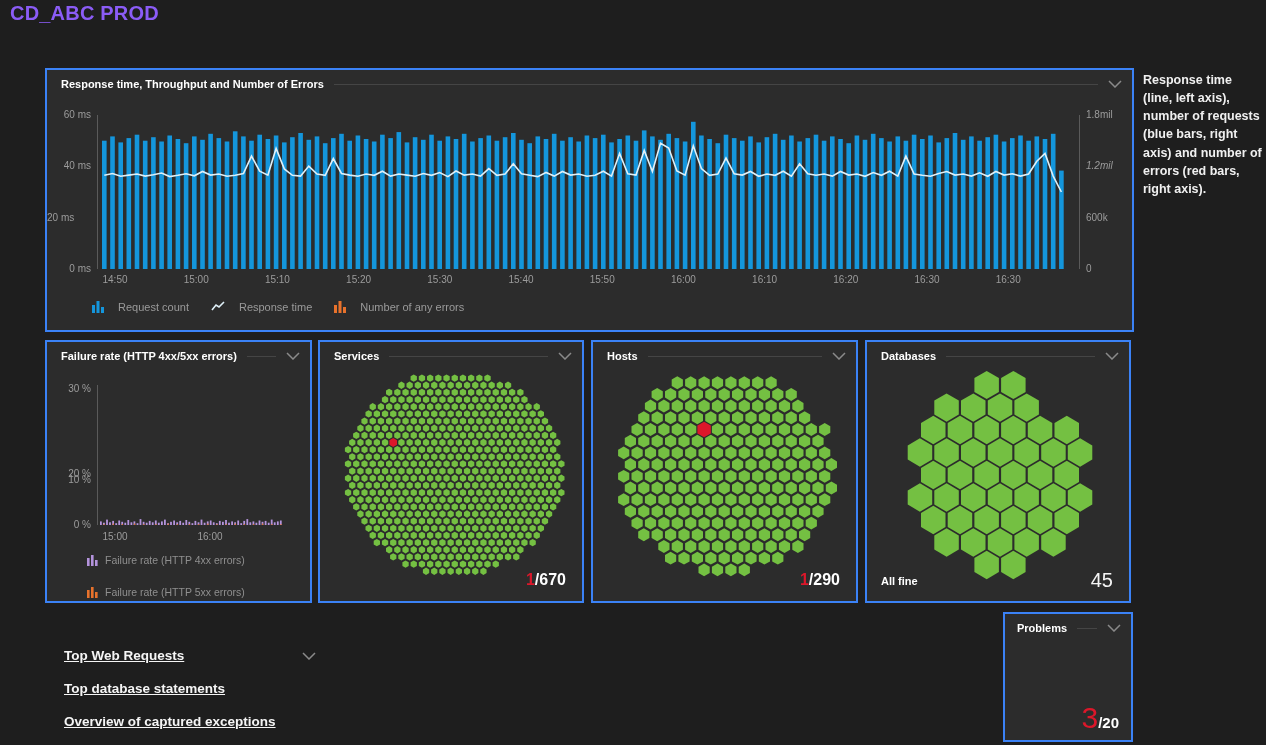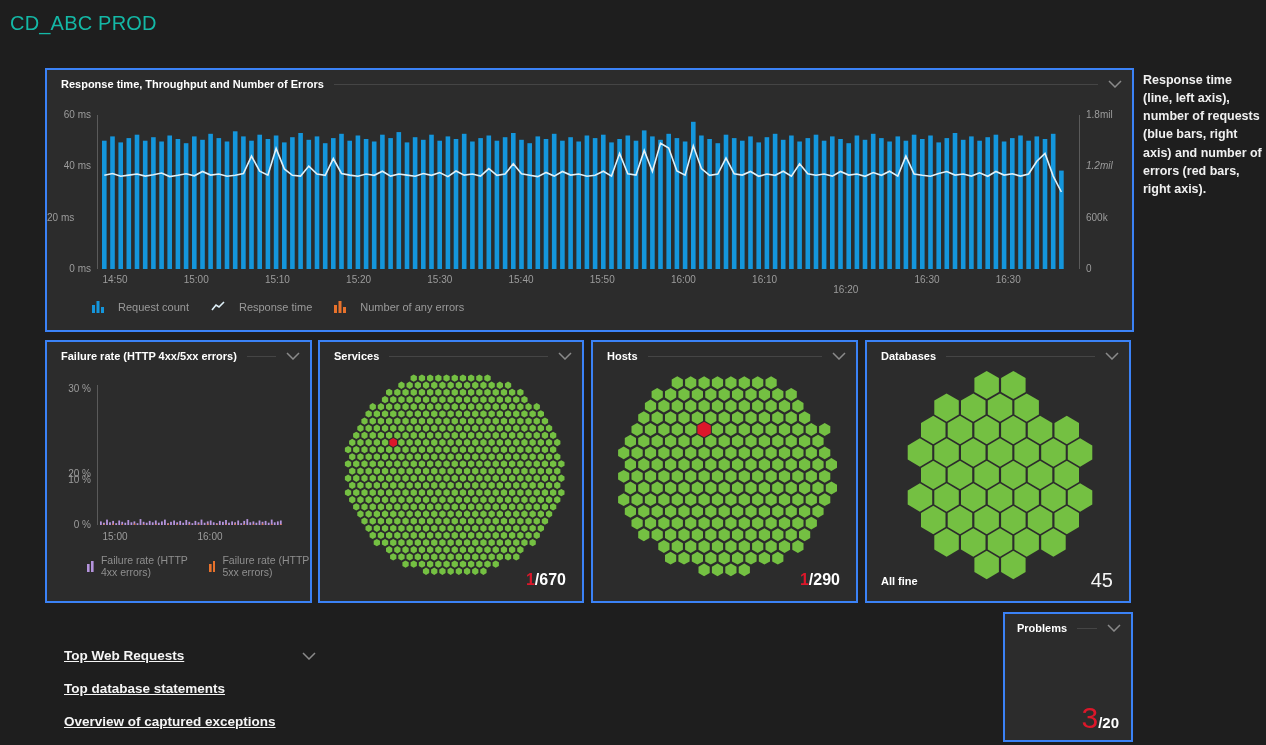--- a/index.html
+++ b/index.html
@@ -1,31 +1,31 @@
 <!DOCTYPE html>
 <html><head>
 <meta charset="utf-8">
 <style>
   html,body{margin:0;padding:0;}
   body{
     width:1266px;height:745px;position:relative;overflow:hidden;
     background:#1e1e1e;color:#fff;
     font-family:"Liberation Sans","DejaVu Sans",sans-serif;
   }
-  .page-title{position:absolute;left:10px;top:12px;font-size:20px;font-weight:400;color:#14b8a6;letter-spacing:.2px;}
+  .page-title{position:absolute;left:10px;top:2px;font-size:20px;font-weight:700;color:#8b5cf6;letter-spacing:.2px;}
   .tile{position:absolute;background:#2c2c2c;border:2px solid #3b82f6;box-sizing:border-box;}
   .tile-header{position:absolute;top:8px;left:14px;right:10px;display:flex;align-items:center;gap:10px;}
   .tile-title{font-size:11px;font-weight:bold;color:#fff;white-space:nowrap;}
   .header-rule{flex:1;height:1px;background:#454545;}
   .chev{width:14px;height:8px;cursor:pointer;flex:0 0 auto;}
   .tick{position:absolute;font-size:10px;color:#9c9c9c;white-space:nowrap;line-height:14px;}
   .plot{position:absolute;}
   .legend{position:absolute;display:flex;gap:22px;align-items:center;font-size:11px;color:#9a9a9a;}
   .legend-item{display:flex;align-items:center;gap:14px;}
-  .flegend{position:absolute;left:40px;top:212px;display:flex;flex-direction:row;gap:20px;font-size:10.5px;color:#8f8f8f;}
+  .flegend{position:absolute;left:40px;top:212px;display:flex;flex-direction:column;gap:20px;font-size:10.5px;color:#8f8f8f;}
   .flegend .legend-item{gap:7px;}
   .hc{position:absolute;left:0;top:0;}
   .tile-count{position:absolute;right:16px;bottom:12px;font-size:16px;font-weight:bold;color:#fff;}
   .tile-count .bad{color:#dc172a;}
   .all-fine{position:absolute;left:14px;bottom:14px;font-size:11px;font-weight:bold;color:#fff;}
   .db-count{position:absolute;right:16px;bottom:9px;font-size:20px;font-weight:400;color:#f5f5f5;}
   .problems-count{position:absolute;right:12px;bottom:7px;display:flex;align-items:baseline;}
   .problems-count .bad{color:#dc172a;font-size:30px;font-weight:400;line-height:30px;}
   .problems-count .total{color:#fff;font-size:15px;font-weight:bold;}
   .links{position:absolute;left:50px;top:648px;margin-left:14px;}
@@ -204,21 +204,21 @@
     <div class="tick" style="left: 1039px; top: 191.99px;">0</div>
     <div class="tick" style="left: 38px; width: 60px; text-align: center; top: 203px;">14:50</div>
     <div class="tick" style="left: 119.2px; width: 60px; text-align: center; top: 203px;">15:00</div>
     <div class="tick" style="left: 200.4px; width: 60px; text-align: center; top: 203px;">15:10</div>
     <div class="tick" style="left: 281.6px; width: 60px; text-align: center; top: 203px;">15:20</div>
     <div class="tick" style="left: 362.8px; width: 60px; text-align: center; top: 203px;">15:30</div>
     <div class="tick" style="left: 444px; width: 60px; text-align: center; top: 203px;">15:40</div>
     <div class="tick" style="left: 525.2px; width: 60px; text-align: center; top: 203px;">15:50</div>
     <div class="tick" style="left: 606.4px; width: 60px; text-align: center; top: 203px;">16:00</div>
     <div class="tick" style="left: 687.6px; width: 60px; text-align: center; top: 203px;">16:10</div>
-    <div class="tick" style="left: 768.8px; width: 60px; text-align: center; top: 213px;">16:20</div>
+    <div class="tick" style="left: 768.8px; width: 60px; text-align: center; top: 203px;">16:20</div>
     <div class="tick" style="left: 850px; width: 60px; text-align: center; top: 203px;">16:30</div>
     <div class="tick" style="left: 931.2px; width: 60px; text-align: center; top: 203px;">16:30</div>
   </div>
 
 <div class="tile" id="tile-failure" style="left:45px;top:340px;width:267px;height:263px;">
   <div class="tile-header">
     <span class="tile-title">Failure rate (HTTP 4xx/5xx errors)</span>
     <span class="header-rule"></span>
     <svg class="chev" viewBox="0 0 14 8">
         <polyline points="1,1 7,7 13,1" fill="none" stroke="#8a8a8a" stroke-width="1.5"></polyline>

